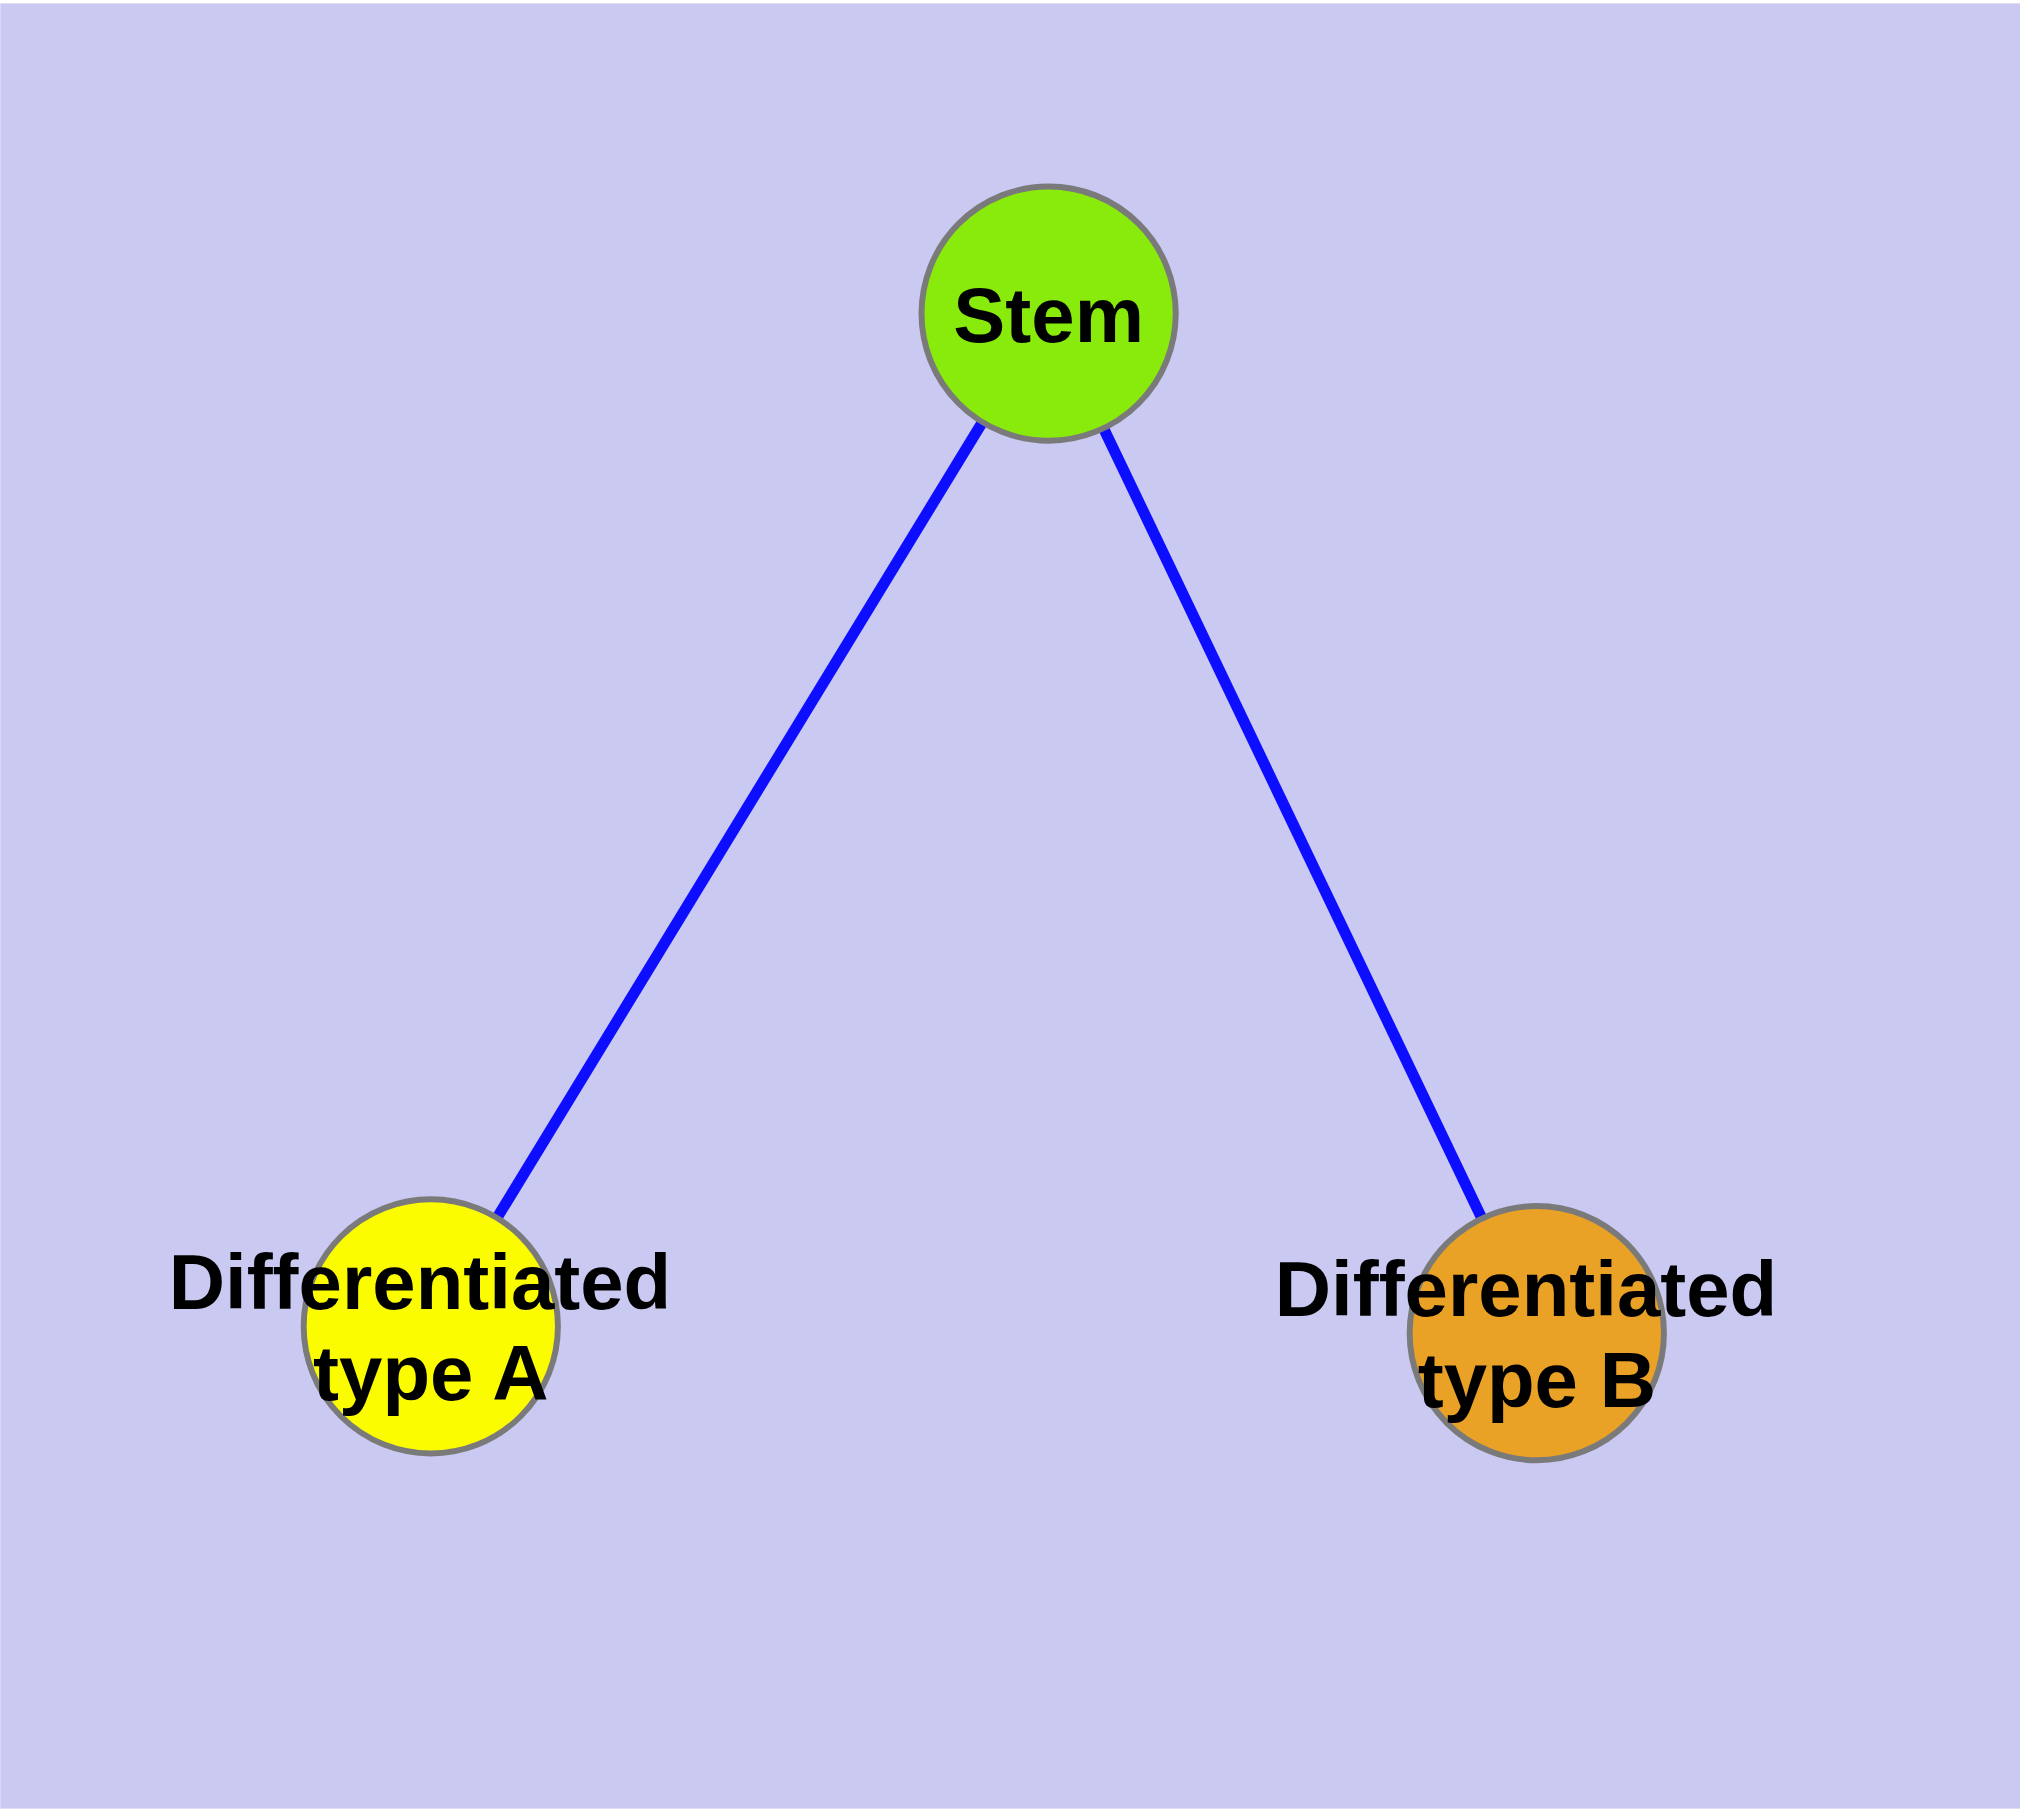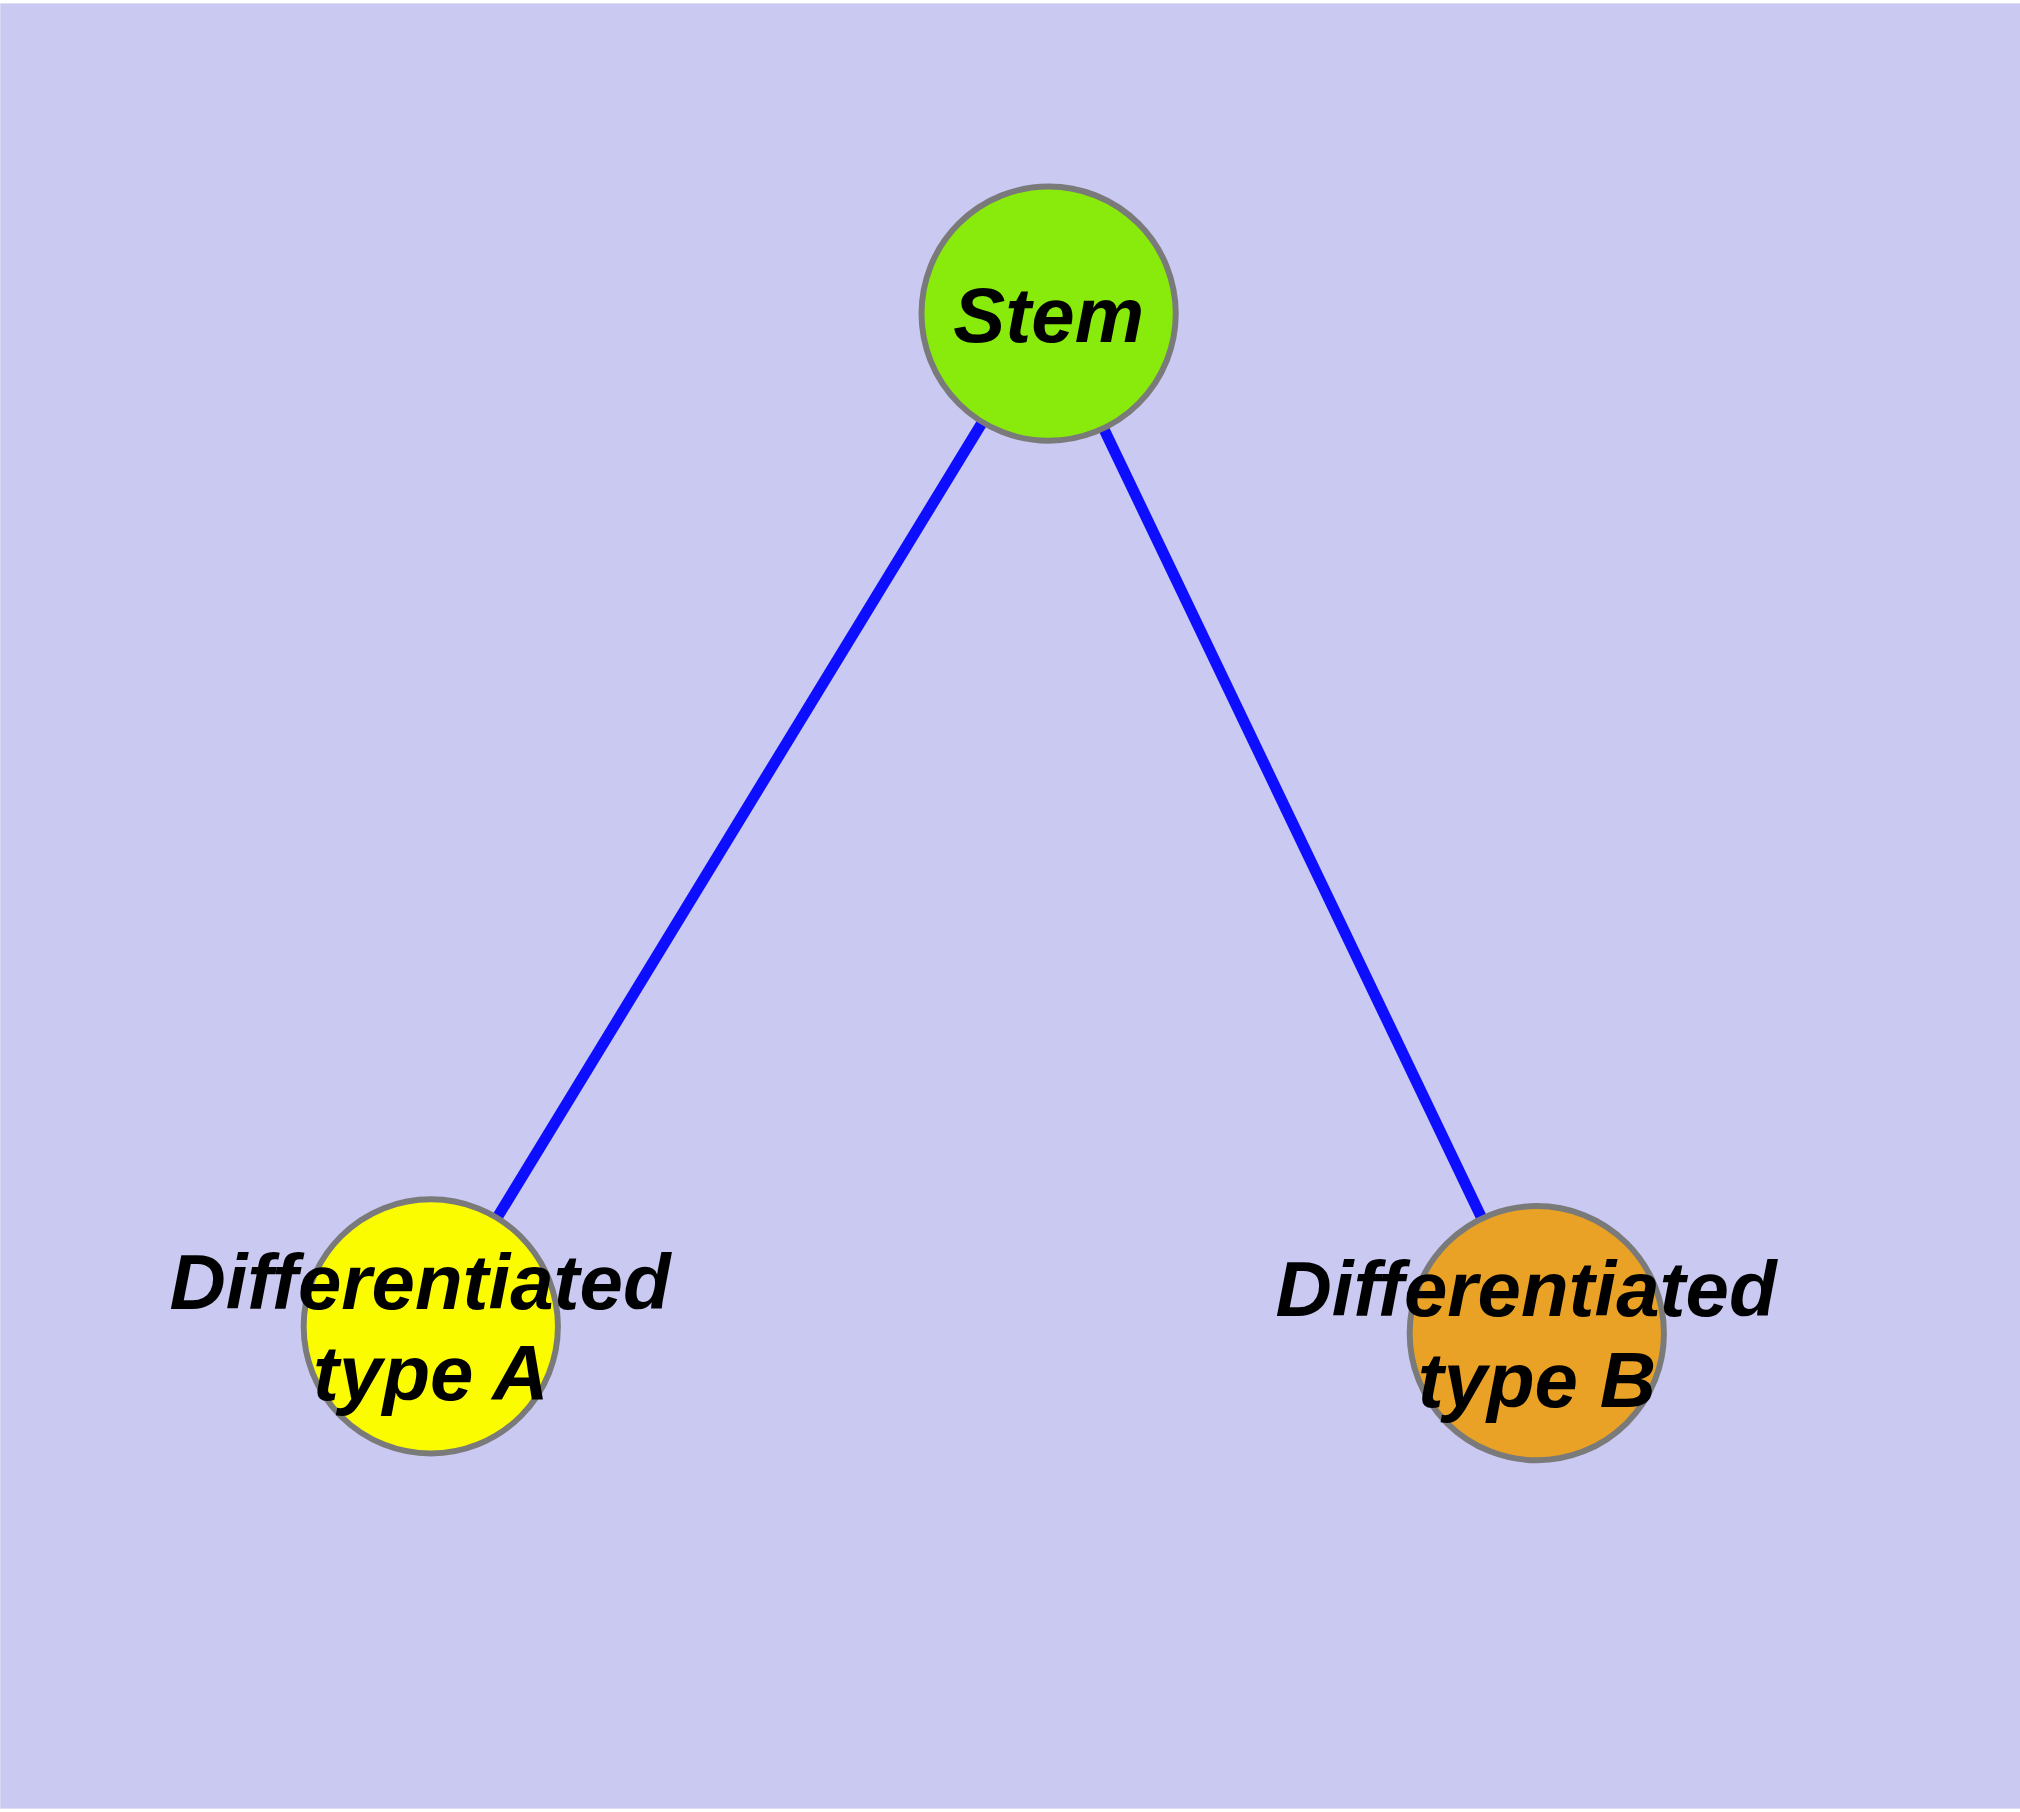--- a/index.html
+++ b/index.html
@@ -7,21 +7,20 @@
     padding: 0;
     background: #ffffff;
     width: 2021px;
     height: 1812px;
     overflow: hidden;
   }
   .canvas-wrap {
     position: relative;
     width: 1923px;
     height: 1812px;
-    font-style: italic;
   }
   svg text {
     font-family: "Liberation Sans", "DejaVu Sans", sans-serif;
     font-weight: bold;
     font-size: 92px;
     fill: #000000;
   }
   .node-circle {
     stroke-width: 7px;
   }

